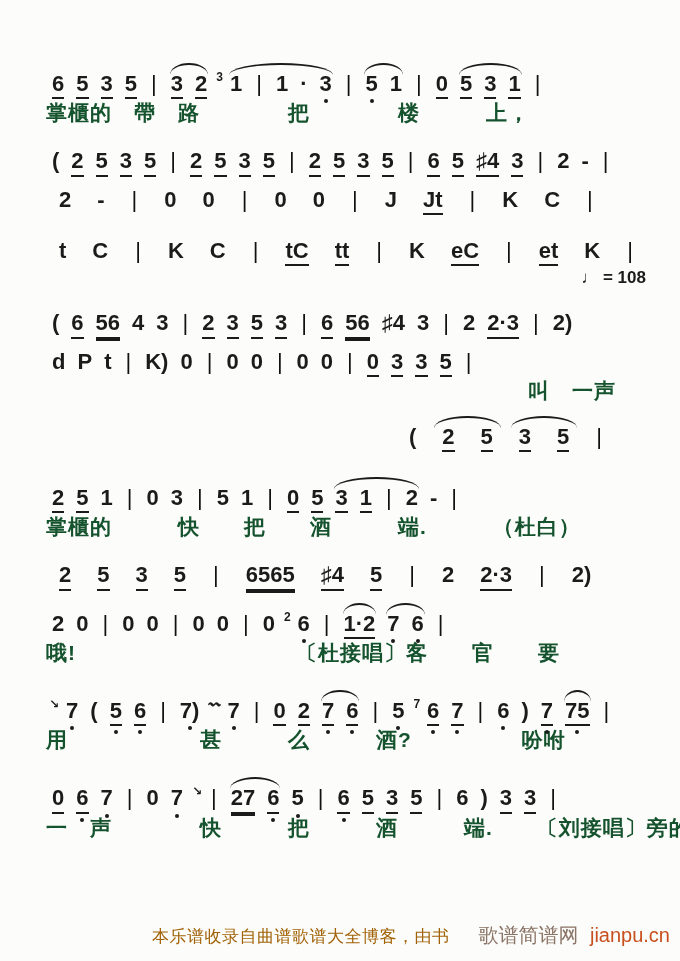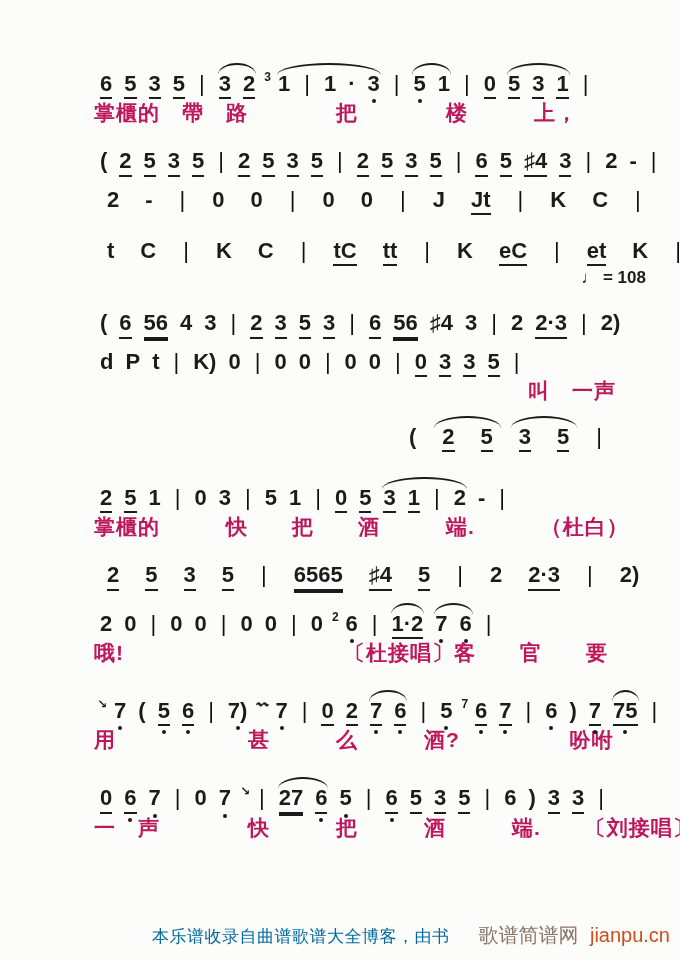--- a/index.html
+++ b/index.html
@@ -1,24 +1,24 @@
 <!DOCTYPE html>
 <html><head>
 <meta charset="utf-8">
 <style>
   html,body{margin:0;padding:0;background:#d9d9d9;}
   .page{
     width:680px;height:961px;background:#fcfcfa;position:relative;
     font-family:"Liberation Sans","DejaVu Sans",sans-serif;color:#1b1b1b;
     overflow:hidden;box-sizing:border-box;padding:62px 34px 0 46px;
   }
-  .line{white-space:nowrap;line-height:1.15;margin-left:48px;}
+  .line{white-space:nowrap;line-height:1.15;}
   .k-notes{margin-top:24px;}
   .k-notes2{margin-top:11px;}
-  .k-lyrics{margin-top:2px;font-size:21px;font-weight:700;letter-spacing:1px;color:#be185d;}
+  .k-lyrics{margin-top:2px;font-size:21px;font-weight:700;letter-spacing:1px;color:#14532d;}
   .k-tempo{margin-top:2px;font-size:17px;font-weight:700;padding-left:452px;text-align:right;}
   .k-pickup{margin-top:12px;}
   .score .line:first-child{margin-top:0;}
   .right{text-align:right;padding-right:30px;}
   .tok{
     display:inline-block;position:relative;font-size:22px;font-weight:700;
     margin:0 6px;line-height:1.1;
   }
   .wide .tok{margin:0 13px;}
   .bar{font-weight:400;margin:0 8px;color:#111;}
@@ -29,21 +29,21 @@
   .lo::before{content:"";position:absolute;left:50%;transform:translateX(-50%);bottom:-7px;width:4px;height:4px;border-radius:50%;background:#1b1b1b;}
   .u1.lo::before{bottom:-10px;}
   .g{font-size:12px;vertical-align:10px;margin:0 1px 0 3px;border:none;}
   .slur{display:inline-block;position:relative;padding-top:10px;vertical-align:baseline;}
   .slur::before{content:"";position:absolute;top:1px;left:5px;right:5px;height:10px;
     border-top:2px solid #1b1b1b;border-radius:50% 50% 0 0/100% 100% 0 0;}
   .footer{
     position:absolute;left:0;right:0;bottom:12px;display:flex;align-items:baseline;
     font-size:17px;
   }
-  .footer .note{margin-left:152px;color:#0369a1;letter-spacing:0.5px;}
+  .footer .note{margin-left:152px;color:#a16207;letter-spacing:0.5px;}
   .footer .site{margin-left:auto;margin-right:10px;font-size:20px;}
   .footer .site .name{color:#8a7466;}
   .footer .site .url{color:#c8501e;margin-left:6px;}
 </style>
 </head>
 <body>
 
 <div class="page">
   <div class="score">
       <div class="line k-notes"><span class="tok u1">6</span><span class="tok u1">5</span><span class="tok u1">3</span><span class="tok u1">5</span><span class="tok bar">|</span><span class="slur"><span class="tok u1">3</span><span class="tok u1">2</span></span><span class="tok g">3</span><span class="slur"><span class="tok">1</span><span class="tok bar">|</span><span class="tok">1</span><span class="tok">·</span><span class="tok lo">3</span></span><span class="tok bar">|</span><span class="slur"><span class="tok lo">5</span><span class="tok">1</span></span><span class="tok bar">|</span><span class="tok u1">0</span><span class="slur"><span class="tok u1">5</span><span class="tok u1">3</span><span class="tok u1">1</span></span><span class="tok bar">|</span></div>

